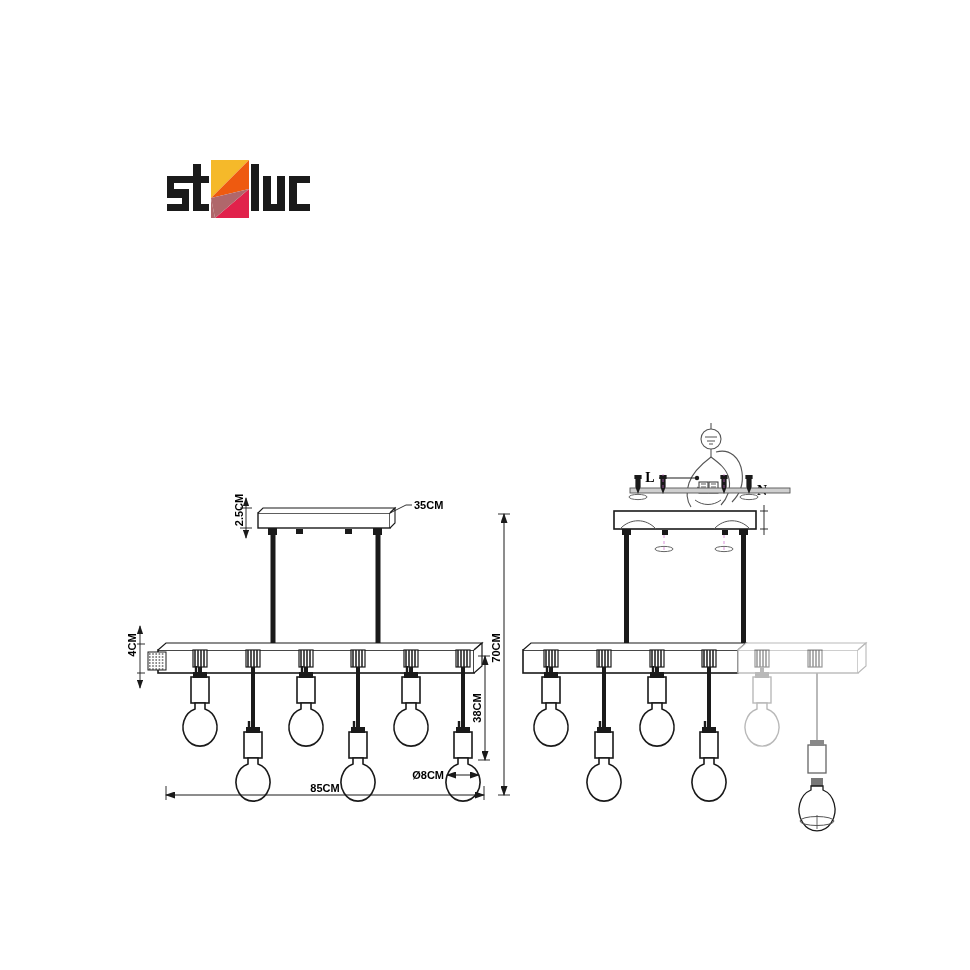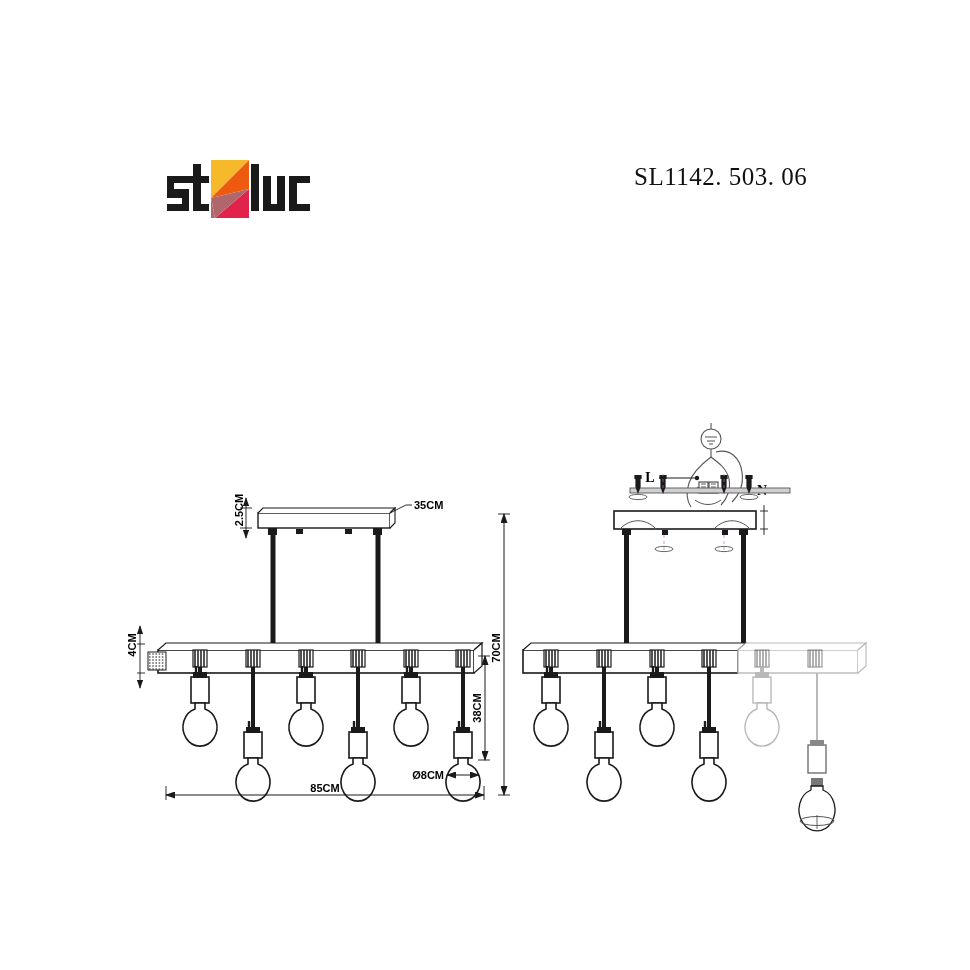--- a/index.html
+++ b/index.html
@@ -102,21 +102,20 @@
           <path d="M126,18 h21 v7 h-13 v21 h13 v7 h-21 z"></path>
 
           <path d="M150,18 h0 z"></path>
         </g>
         <g fill="#1a1a1a">
           <path d="M126,18 h0 z"></path>
         </g>
       </svg>
     </div>
 
-    <div class="product-code">SL1142. 503. 06</div>
   </div>
 
   <svg class="drawing" viewBox="0 0 970 970">
     <defs>
       <marker id="arrL" markerWidth="10" markerHeight="7" refX="9" refY="3.5" orient="auto">
         <polygon points="10,3.5 0,0 0,7" fill="#1a1a1a"></polygon>
       </marker>
       <marker id="arrR" markerWidth="10" markerHeight="7" refX="1" refY="3.5" orient="auto">
         <polygon points="0,3.5 10,0 10,7" fill="#1a1a1a"></polygon>
       </marker>

